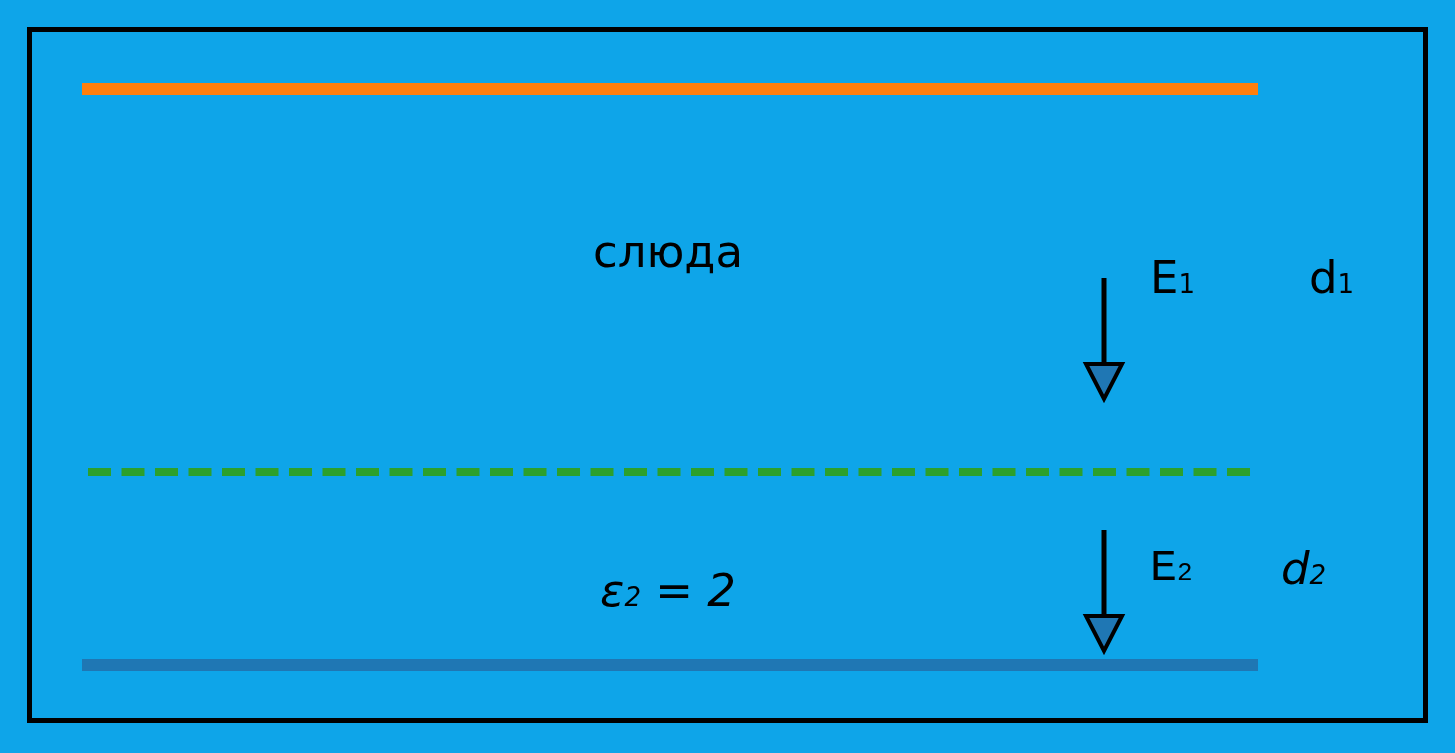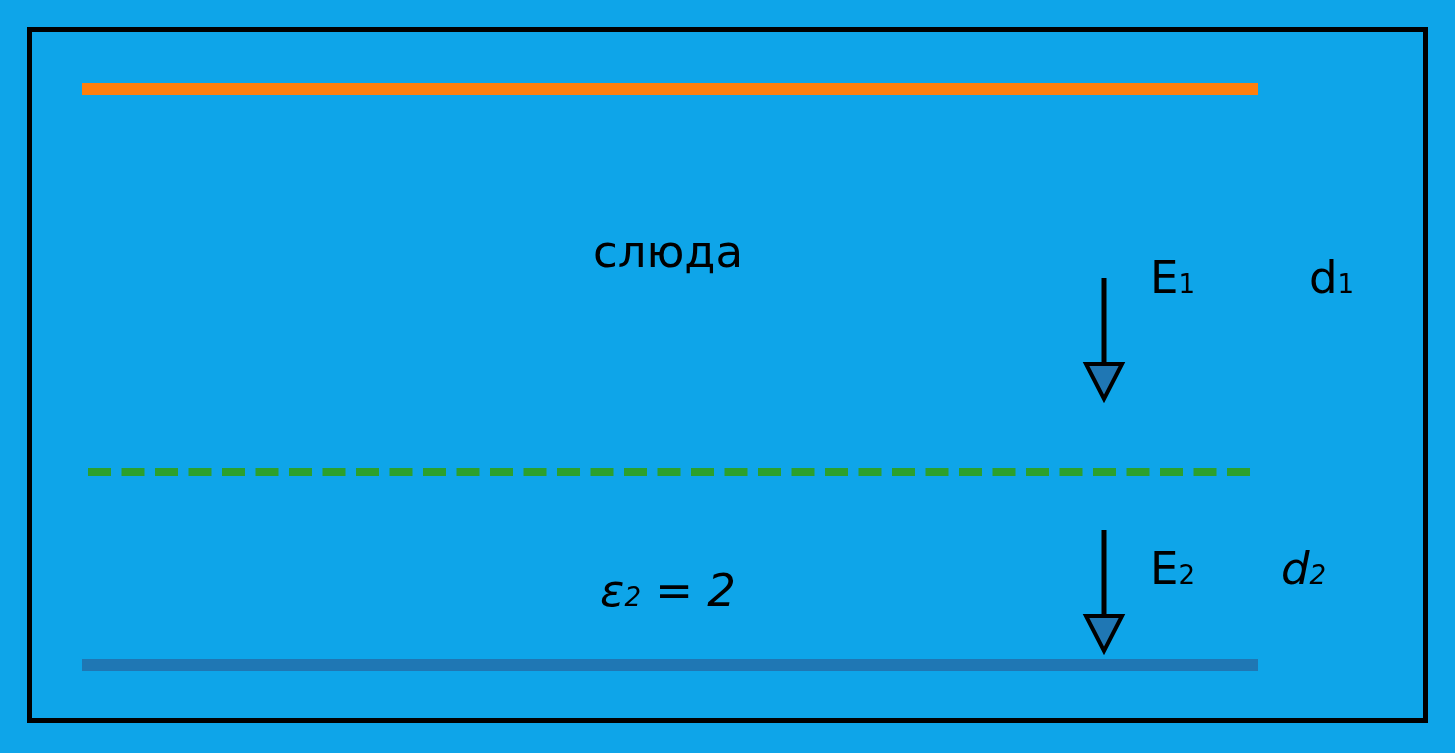--- a/index.html
+++ b/index.html
@@ -56,21 +56,21 @@
   }
   .mat1 { top: 227px; }
   .perm1 { top: 274px; }
   .mat2 { top: 516px; }
   .perm2 { top: 566px; font-style: italic; }
   .sub {
     font-size: 26px;
   }
   .e-label-1 { left: 1150px; top: 253px; }
   .d-label-1 { left: 1281px; top: 253px; margin-left: 28px; }
-  .e-label-2 { left: 1150px; top: 544px; }
+  .e-label-2 { left: 1150px; top: 544px; font-family: Liberation Mono, monospace; }
   .d-label-2 { left: 1281px; top: 544px; font-style: italic; }
   .arrow-svg {
     position: absolute;
     width: 44px;
     height: 126px;
     left: 1082px;
     overflow: visible;
   }
   .arrow-1 { top: 276px; }
   .arrow-2 { top: 528px; }

